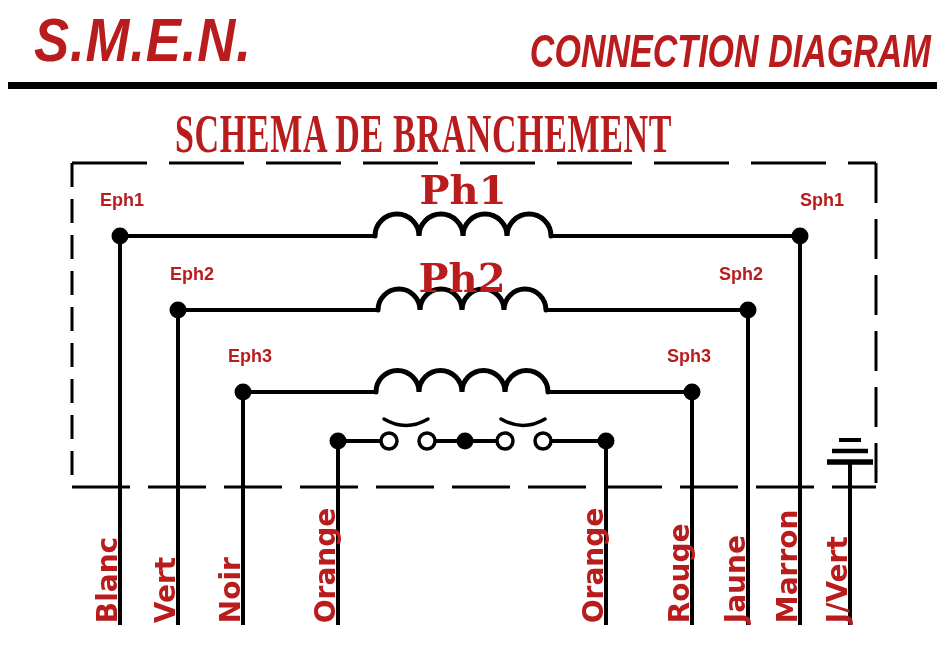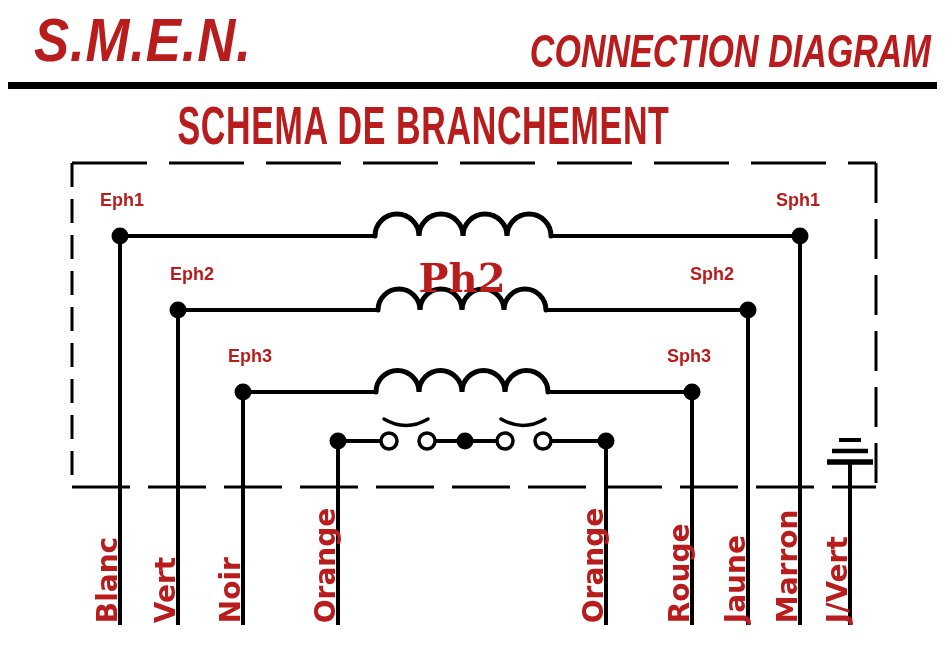--- a/index.html
+++ b/index.html
@@ -10,21 +10,21 @@
   .abs{position:absolute;}
   #brand{
     left:34px;top:4px;font-size:62px;font-weight:bold;font-style:italic;
     transform:scaleX(.85);transform-origin:0 0;white-space:nowrap;letter-spacing:1px;
   }
   #conn-title{
     right:14px;top:24px;font-size:46px;font-weight:bold;font-style:italic;
     transform:scaleX(.74);transform-origin:100% 0;white-space:nowrap;
   }
   #header-rule{left:8px;top:82px;width:929px;height:7px;background:#000;}
-  #schema-title{left:0;top:94px;width:847px;text-align:center;}
+  #schema-title{left:0;top:103px;width:847px;text-align:center;font-family:Liberation Serif, serif;}
   #schema-title span{
     display:inline-block;font-size:54px;font-weight:bold;
     transform:scaleX(.63);transform-origin:50% 0;white-space:nowrap;letter-spacing:1px;
   }
   .plabel{
     width:160px;text-align:center;font-family:"DejaVu Serif",serif;
     font-weight:bold;font-size:40px;line-height:1;white-space:nowrap;
   }
   .tlabel{font-weight:bold;font-size:18px;line-height:1;white-space:nowrap;}
   .wlabel{
@@ -98,28 +98,29 @@
     </g>
 
     <g stroke="#000" fill="none">
       <path d="M839 440 H861" stroke-width="4"></path>
       <path d="M832 451 H868" stroke-width="4.5"></path>
       <path d="M827 462 H873" stroke-width="5.5"></path>
       <path d="M850 464 V625" stroke-width="4"></path>
     </g>
   </svg>
 
+  <div class="abs plabel" style="left:383px;top:170px">Ph1</div>
   <div class="abs plabel" style="left:382px;top:258px">Ph2</div>
 
   <div class="abs tlabel" style="left:100px;top:191px">Eph1</div>
   <div class="abs tlabel" style="left:170px;top:265px">Eph2</div>
   <div class="abs tlabel" style="left:228px;top:347px">Eph3</div>
 
-  <div class="abs tlabel" style="left:776px;top:191px">Sph1</div>
-  <div class="abs tlabel" style="left:690px;top:265px">Sph2</div>
+  <div class="abs tlabel" style="left:800px;top:191px">Sph1</div>
+  <div class="abs tlabel" style="left:719px;top:265px">Sph2</div>
   <div class="abs tlabel" style="left:667px;top:347px">Sph3</div>
 
   <div class="abs wlabel" style="left:124px">Blanc</div>
   <div class="abs wlabel" style="left:182px">Vert</div>
   <div class="abs wlabel" style="left:247px">Noir</div>
   <div class="abs wlabel" style="left:342px">Orange</div>
   <div class="abs wlabel" style="left:610px">Orange</div>
   <div class="abs wlabel" style="left:696px">Rouge</div>
   <div class="abs wlabel" style="left:752px">Jaune</div>
   <div class="abs wlabel" style="left:804px">Marron</div>

